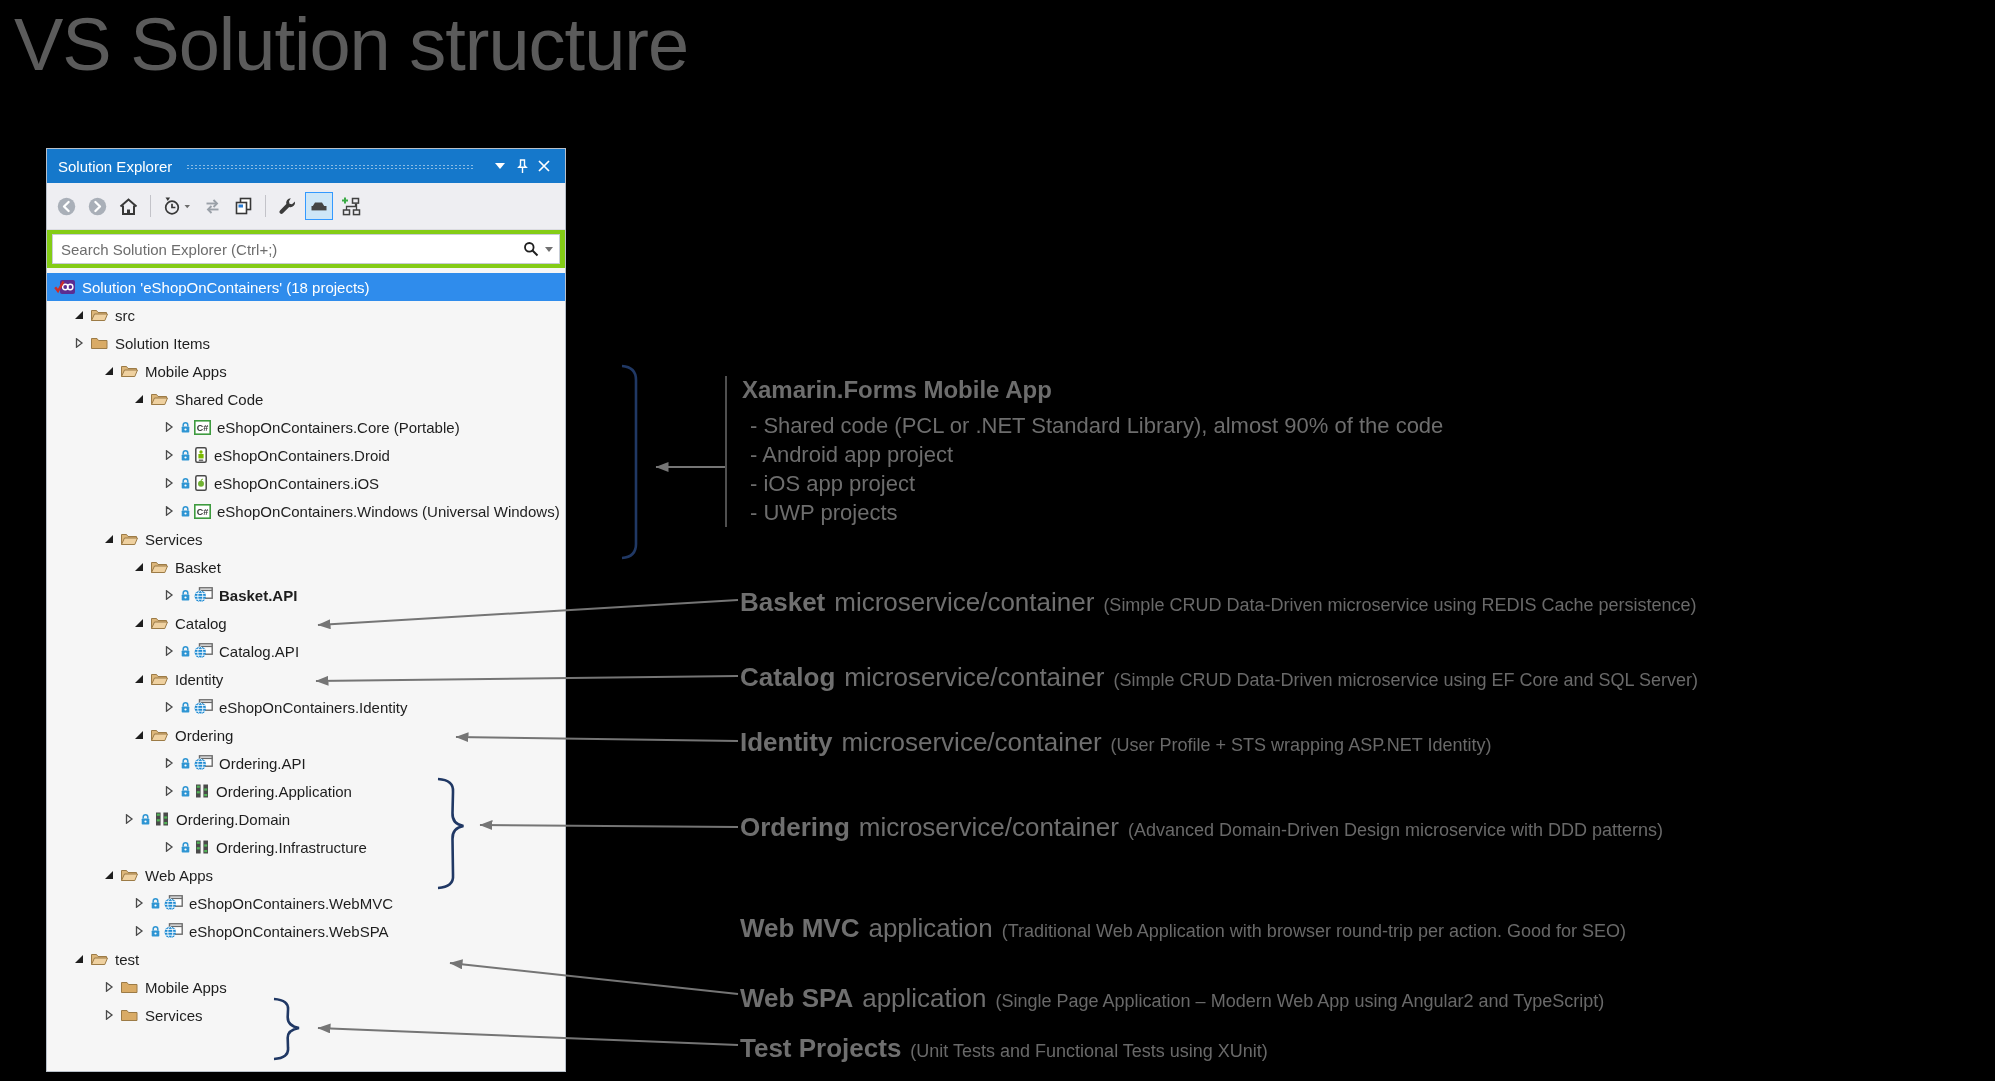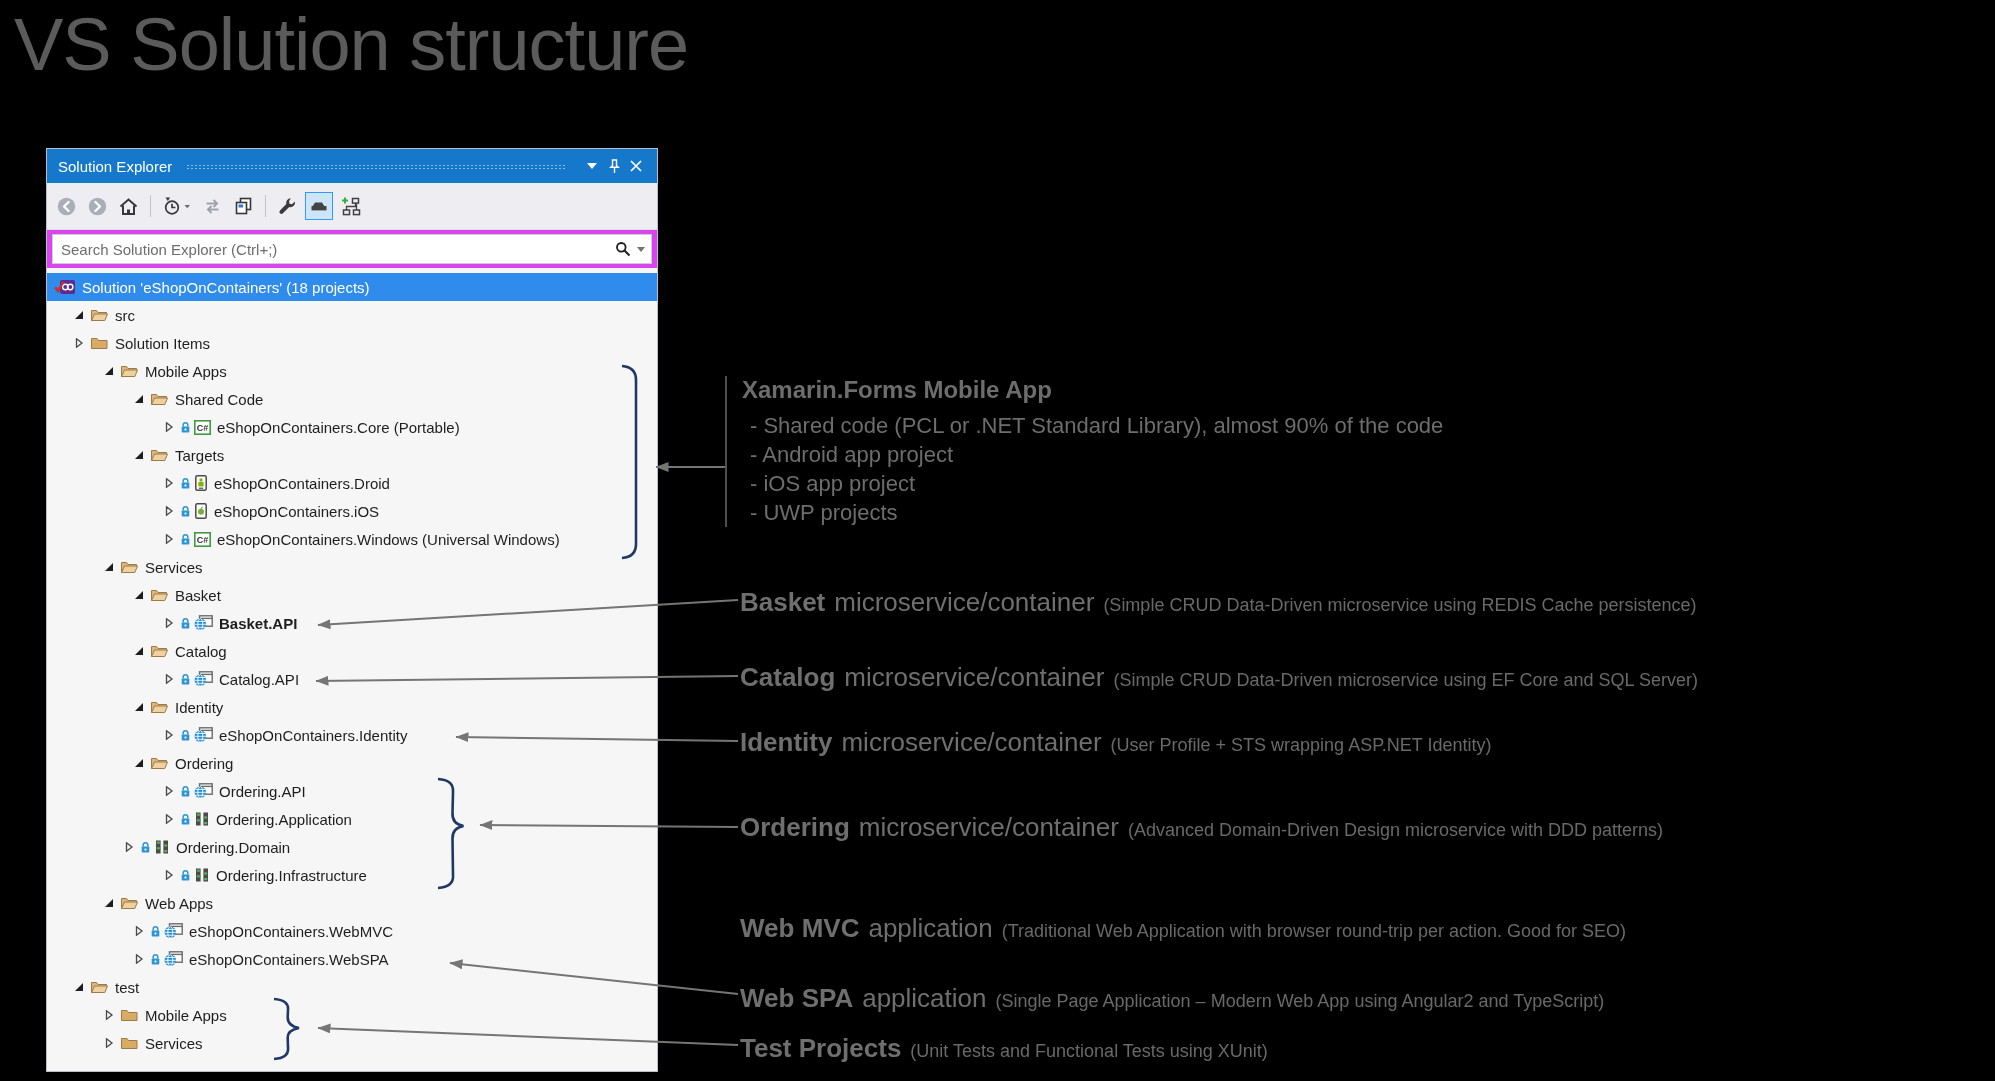--- a/index.html
+++ b/index.html
@@ -7,21 +7,21 @@
     position:relative;width:1995px;height:1081px;background:#000;overflow:hidden;
     font-family:"Liberation Sans",sans-serif;
   }
   
   .page-title{
     position:absolute;left:14px;top:2px;margin:0;
     font-size:74px;font-weight:300;letter-spacing:-1px;color:#5b5b5b;
   }
   
   .panel{
-    position:absolute;left:46px;top:148px;width:612px;height:924px;
+    position:absolute;left:46px;top:148px;width:520px;height:924px;
     background:#f6f6f6;border:1px solid #b9c0c9;box-sizing:border-box;
     display:flex;flex-direction:column;
   }
   .titlebar{
     height:34px;flex:none;display:flex;align-items:center;
     padding:0 10px 0 11px;background:#1578cb;color:#fff;
   }
   .tb-title{font-size:15px;flex:none;}
   .grip{
     flex:1;height:7px;margin:2px 14px 0 14px;
@@ -34,21 +34,21 @@
     height:46px;flex:none;display:flex;align-items:center;gap:4px;
     background:#eeeef2;padding:0 6px;border-bottom:1px solid #dcdce2;
   }
   .tbtn{
     display:inline-flex;align-items:center;justify-content:center;
     min-width:26px;height:28px;border:1px solid transparent;background:transparent;padding:0 2px;
   }
   .tbtn.sel{border:1px solid #3399ff;background:#cde6f7;}
   .tsep{width:1px;height:22px;background:#c3c3c9;margin:0 4px;flex:none;}
   
-  .searchrow{height:38px;flex:none;display:flex;align-items:center;padding:0 5px;background:#d946ef;}
+  .searchrow{height:38px;flex:none;display:flex;align-items:center;padding:0 5px;background:#84cc16;}
   .searchbox{
     flex:1;height:28px;background:#fff;border:1px solid #c8cdd6;
     display:flex;align-items:center;padding:0 6px;
   }
   .searchbox input{
     flex:1;border:none;outline:none;background:transparent;
     font-family:"Liberation Sans",sans-serif;font-size:15px;color:#3c3c3c;
   }
   .searchbox input::placeholder{color:#6d6d6d;opacity:1;}
   .mag,.sdd{flex:none;display:inline-flex;align-items:center;margin-left:6px;}
@@ -287,34 +287,20 @@
             <circle cx="5.5" cy="8.5" r="1.1" fill="#fff"></circle>
           </svg>
         </span>
         <span class="ticon">
           <svg width="17" height="15" viewBox="0 0 17 15">
             <rect x=".8" y=".8" width="15.4" height="13.4" fill="#fff" stroke="#3e9b3f" stroke-width="1.6"></rect>
             <text x="8.5" y="10.8" font-size="9" font-weight="bold" fill="#333" text-anchor="middle" font-family="Liberation Sans,sans-serif">C#</text>
           </svg>
         </span>
         <span class="lbl">eShopOnContainers.Core (Portable)</span>
-      </div>
-      <div class="trow" style="padding-left: 86px;">
-        <span class="exp">
-          <svg width="10" height="10" viewBox="0 0 10 10">
-            <path d="M9 1v8H1z" fill="#1e1e1e"></path>
-          </svg>
-        </span>
-        <span class="ticon">
-          <svg width="19" height="16" viewBox="0 0 19 16">
-            <path d="M1.5 13.5v-10h5l1.5 2h8.5v2.5" fill="#dcb67a" stroke="#9c7b46"></path>
-            <path d="M1.5 13.5 4.5 7h13l-2.7 6.5z" fill="#efd1a0" stroke="#9c7b46"></path>
-          </svg>
-        </span>
-        <span class="lbl">Targets</span>
       </div>
       <div class="trow" style="padding-left: 116px;">
         <span class="exp">
           <svg width="10" height="10" viewBox="0 0 10 10">
             <path d="M2.5.8 8 5 2.5 9.2z" fill="none" stroke="#4a4a4a" stroke-width="1.3"></path>
           </svg>
         </span>
         <span class="lock">
           <svg width="11" height="13" viewBox="0 0 11 13">
             <path d="M3.2 5.5V4a2.3 2.3 0 0 1 4.6 0v1.5" fill="none" stroke="#2e95d3" stroke-width="1.5"></path>

